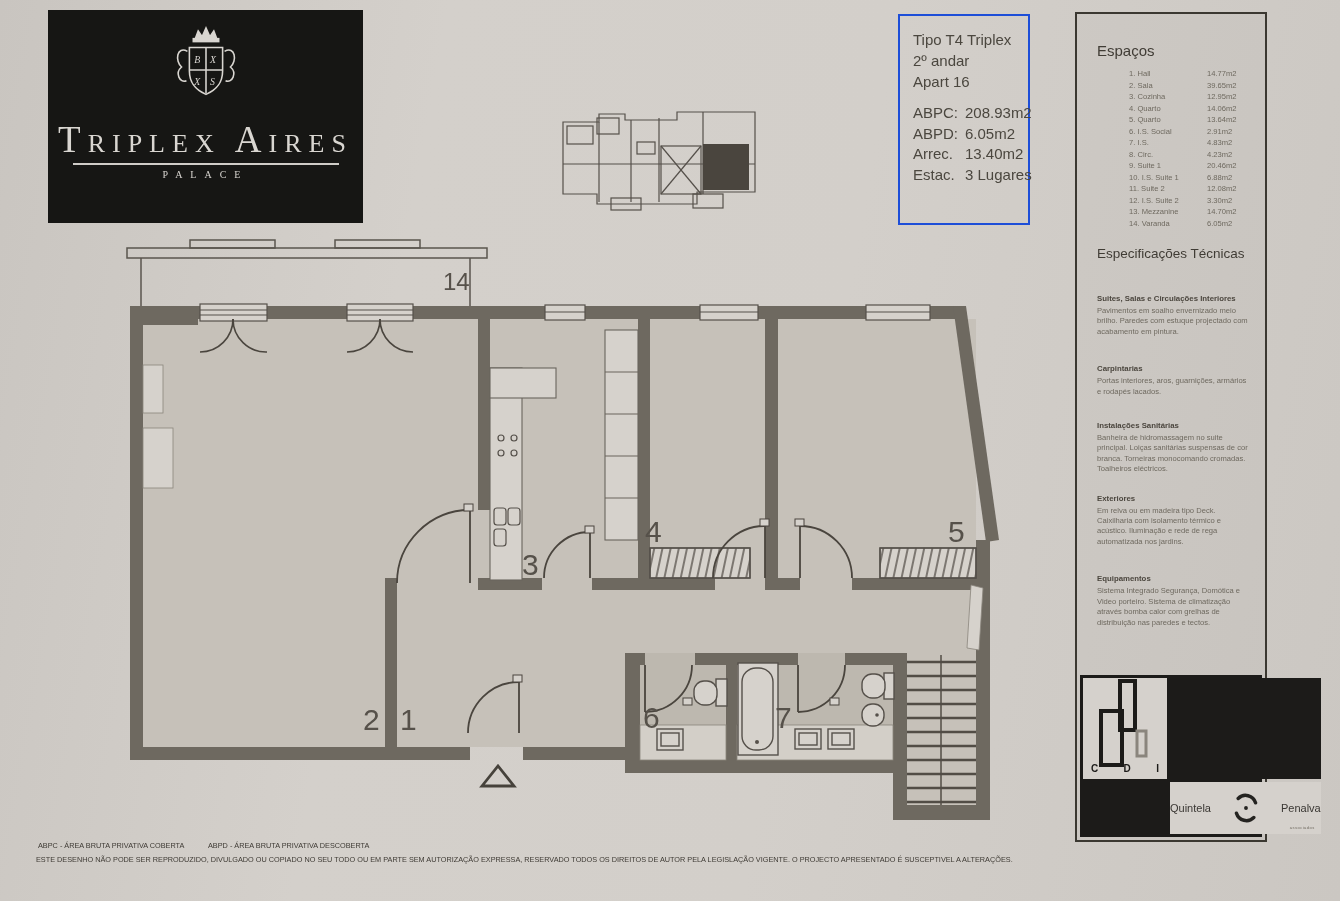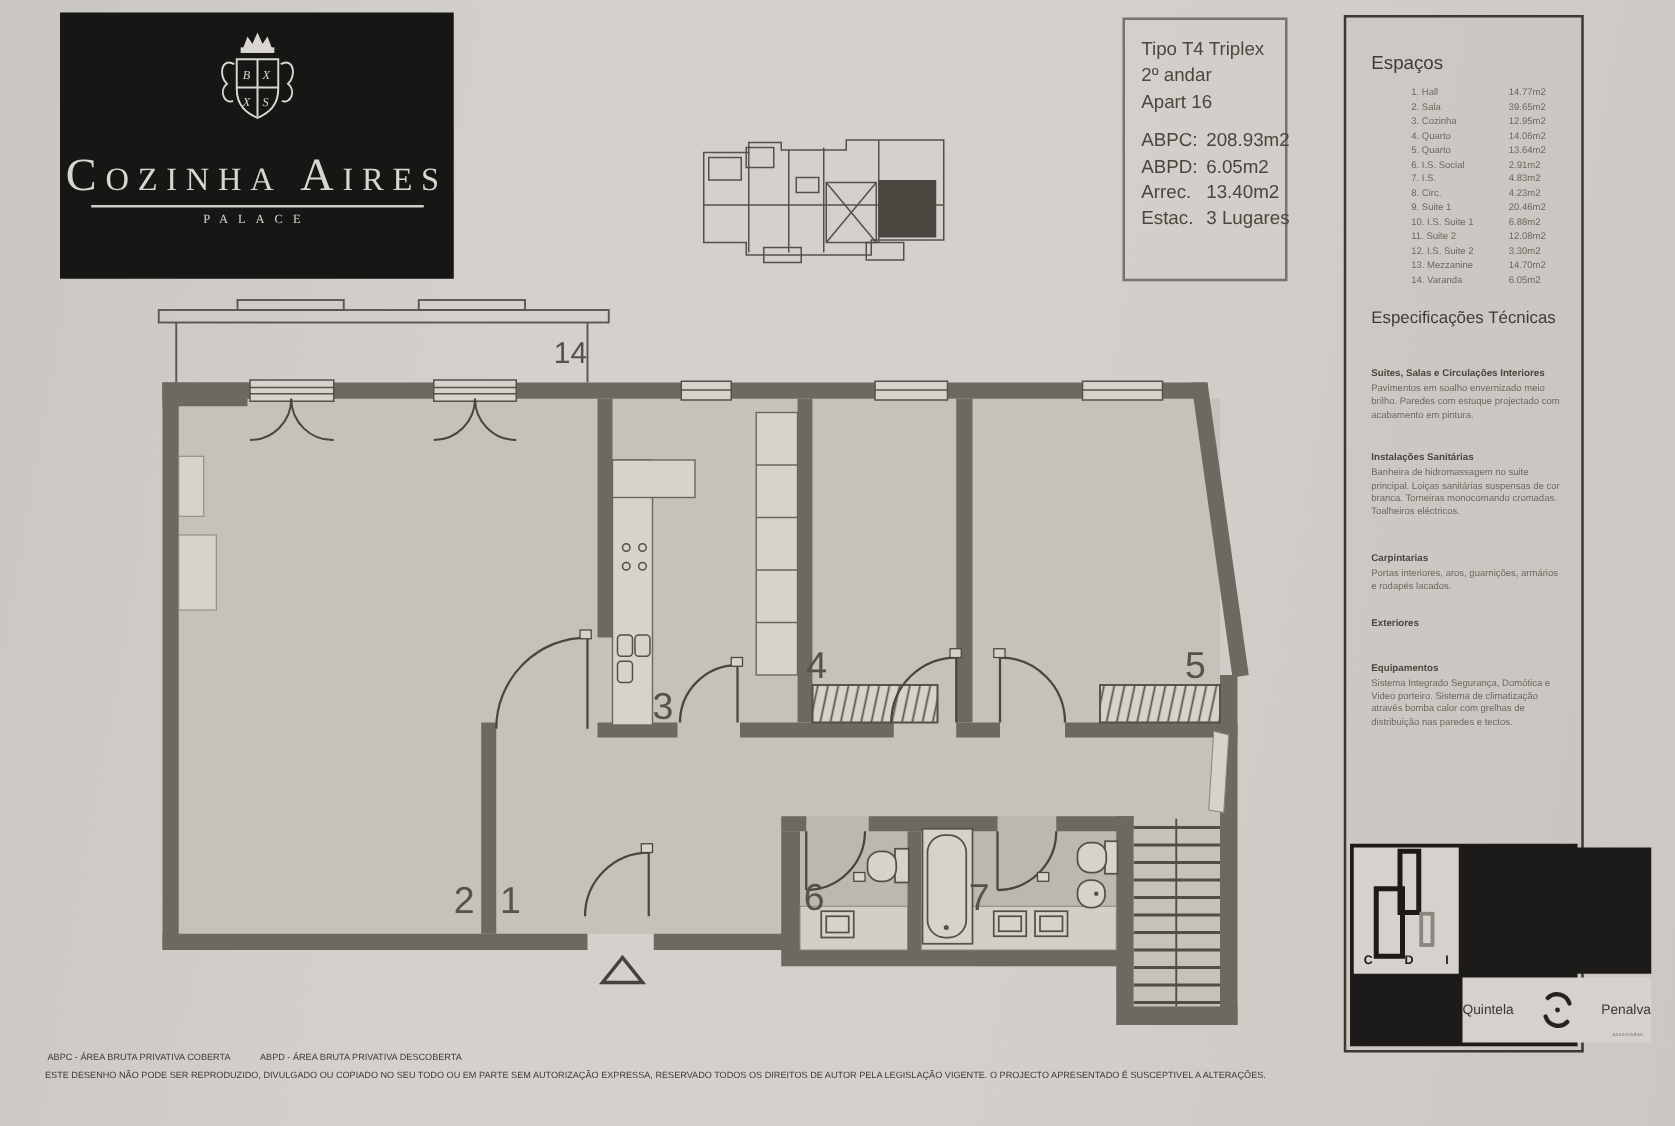--- a/index.html
+++ b/index.html
@@ -8,21 +8,21 @@
     background:linear-gradient(100deg,#c9c5c0 0%,#d4d0cb 30%,#d3cfca 60%,#cbc7c2 100%);
     font-family:"Liberation Sans",sans-serif;color:#46423b;
   }
   .abs{position:absolute;}
   
   .logo-box{left:48px;top:10px;width:315px;height:213px;background:#161614;color:#d9d6d1;text-align:center;}
   .brand-name{font-family:"Liberation Serif",serif;font-variant-caps:small-caps;font-size:37px;letter-spacing:7px;margin-top:4px;white-space:nowrap;}
   .brand-rule{width:266px;border-top:2px solid #cfccc7;margin:2px auto 4px auto;}
   .brand-sub{font-family:"Liberation Serif",serif;font-size:10px;letter-spacing:8px;}
   
-  .infobox{left:898px;top:14px;width:132px;height:211px;border:2px solid #737373;box-sizing:border-box;padding:13px 0 0 13px;font-size:15px;line-height:21px;color:#4b473f;}
+  .infobox{left:898px;top:14px;width:132px;height:211px;border:2px solid #1d4ed8;box-sizing:border-box;padding:13px 0 0 13px;font-size:15px;line-height:21px;color:#4b473f;}
   .metrics{margin-top:11px;}
   .mrow{line-height:20.5px;white-space:nowrap;}
   .mlabel{display:inline-block;width:52px;}
   
   .panel{left:1075px;top:12px;width:192px;height:830px;border:2px solid #3b3831;box-sizing:border-box;background:rgba(0,0,0,0.015);}
   .panel-title{margin:28px 0 0 20px;font-size:15px;color:#403c35;}
   .slist{margin:9px 0 0 52px;font-size:7.6px;color:#6e695f;line-height:11.5px;}
   .sname{display:inline-block;width:78px;}
   .specs-title{margin:17px 0 0 20px;font-size:13.5px;color:#403c35;}
   .spec{margin-left:20px;width:154px;}
@@ -54,21 +54,21 @@
       <path d="M36,28 C25,22 23,38 30,44 C23,50 28,61 35,58"></path>
       <path d="M74,28 C85,22 87,38 80,44 C87,50 82,61 75,58"></path>
     </g>
     <g fill="#d9d6d1" font-family="Liberation Serif,serif" font-size="10" font-style="italic">
       <text x="43" y="40">B</text>
         <text x="59" y="40">X</text>
       <text x="43" y="62">X</text>
         <text x="59" y="62">S</text>
     </g>
   </svg>
-  <div class="brand-name">Cozinha Aires</div>
+  <div class="brand-name">Triplex Aires</div>
   <div class="brand-rule"></div>
   <div class="brand-sub">PALACE</div>
 </div>
 
 <svg class="abs" style="left:553px;top:102px" width="212" height="122" viewBox="0 0 212 122">
   <g stroke="#55504a" stroke-width="1.2" fill="none">
     <path d="M10,20 h36 v-8 h26 v6 h52 v-8 h78 v80 h-58 v12 h-100 v-10 h-34 z"></path>
     <line x1="46" y1="20" x2="46" y2="100"></line>
     <line x1="78" y1="18" x2="78" y2="100"></line>
     <line x1="106" y1="16" x2="106" y2="100"></line>
@@ -303,30 +303,31 @@
     <div><span class="sname">13. Mezzanine</span><span>14.70m2</span></div>
     <div><span class="sname">14. Varanda</span><span>6.05m2</span></div>
   </div>
 
   <div class="specs-title">Especificações Técnicas</div>
 
   <div class="spec m1">
     <h4>Suites, Salas e Circulações Interiores</h4>
     <p>Pavimentos em soalho envernizado meio brilho. Paredes com estuque projectado com acabamento em pintura.</p>
   </div>
+  <div class="spec m2">
+    <h4>Carpintarias</h4>
+    <p>Portas interiores, aros, guarnições, armários e rodapés lacados.</p>
+  </div>
   <div class="spec m3">
     <h4>Instalações Sanitárias</h4>
     <p>Banheira de hidromassagem no suite principal. Loiças sanitárias suspensas de cor branca. Torneiras monocomando cromadas. Toalheiros eléctricos.</p>
   </div>
-  <div class="spec m2">
-    <h4>Carpintarias</h4>
-    <p>Portas interiores, aros, guarnições, armários e rodapés lacados.</p>
-  </div>
   <div class="spec m5">
     <h4>Exteriores</h4>
+    <p>Em relva ou em madeira tipo Deck. Caixilharia com isolamento térmico e acústico. Iluminação e rede de rega automatizada nos jardins.</p>
   </div>
   <div class="spec m6">
     <h4>Equipamentos</h4>
     <p>Sistema Integrado Segurança, Domótica e Video porteiro. Sistema de climatização através bomba calor com grelhas de distribuição nas paredes e tectos.</p>
   </div>
 
   <div class="logo-grid">
     <div class="cell white">
       <svg width="84" height="95" viewBox="0 0 84 95">
         <rect x="37" y="3" width="15" height="49" fill="none" stroke="#1c1b19" stroke-width="4"></rect>

